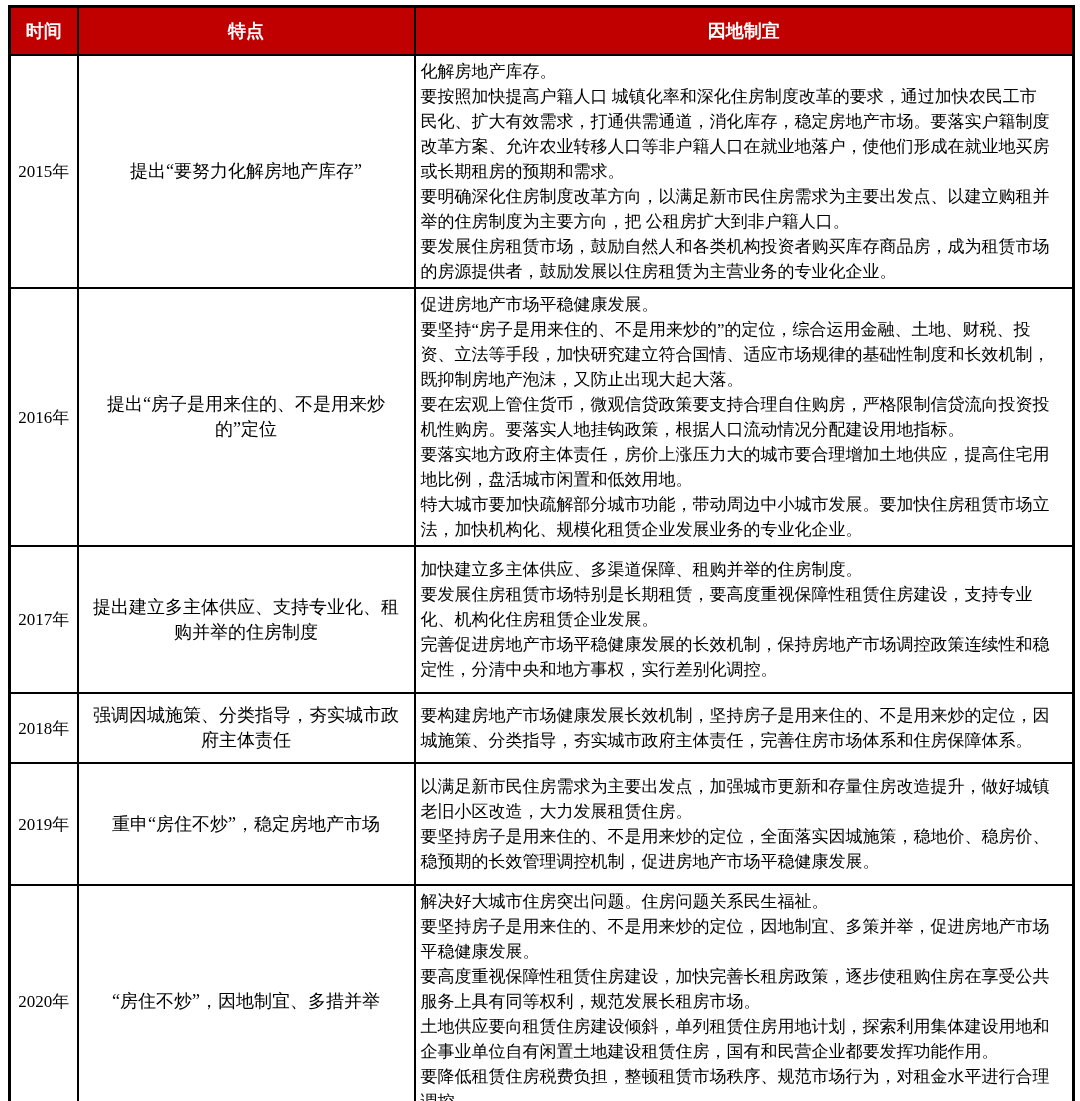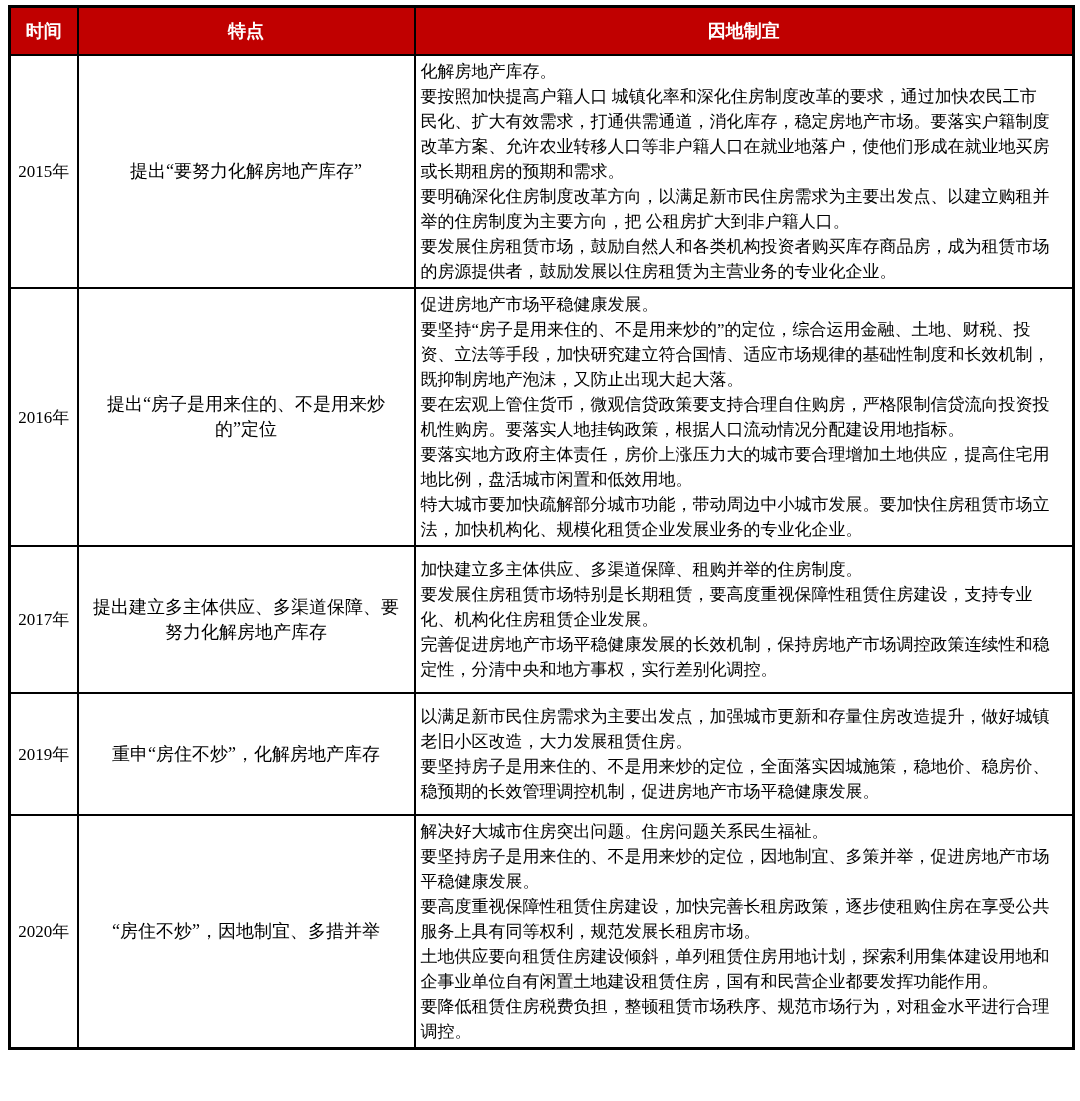--- a/index.html
+++ b/index.html
@@ -99,28 +99,33 @@
       <td class="year">2016年</td>
       <td class="feature">提出“房子是用来住的、不是用来炒的”定位</td>
       <td class="content">促进房地产市场平稳健康发展。
 要坚持“房子是用来住的、不是用来炒的”的定位，综合运用金融、土地、财税、投资、立法等手段，加快研究建立符合国情、适应市场规律的基础性制度和长效机制，既抑制房地产泡沫，又防止出现大起大落。
 要在宏观上管住货币，微观信贷政策要支持合理自住购房，严格限制信贷流向投资投机性购房。要落实人地挂钩政策，根据人口流动情况分配建设用地指标。
 要落实地方政府主体责任，房价上涨压力大的城市要合理增加土地供应，提高住宅用地比例，盘活城市闲置和低效用地。
 特大城市要加快疏解部分城市功能，带动周边中小城市发展。要加快住房租赁市场立法，加快机构化、规模化租赁企业发展业务的专业化企业。</td>
     </tr>
     <tr class="r2017">
       <td class="year">2017年</td>
-      <td class="feature">提出建立多主体供应、多渠道保障、要努力化解房地产库存</td>
+      <td class="feature">提出建立多主体供应、支持专业化、租购并举的住房制度</td>
       <td class="content">加快建立多主体供应、多渠道保障、租购并举的住房制度。
 要发展住房租赁市场特别是长期租赁，要高度重视保障性租赁住房建设，支持专业化、机构化住房租赁企业发展。
 完善促进房地产市场平稳健康发展的长效机制，保持房地产市场调控政策连续性和稳定性，分清中央和地方事权，实行差别化调控。</td>
     </tr>
+    <tr class="r2018">
+      <td class="year">2018年</td>
+      <td class="feature">强调因城施策、分类指导，夯实城市政府主体责任</td>
+      <td class="content">要构建房地产市场健康发展长效机制，坚持房子是用来住的、不是用来炒的定位，因城施策、分类指导，夯实城市政府主体责任，完善住房市场体系和住房保障体系。</td>
+    </tr>
     <tr class="r2019">
       <td class="year">2019年</td>
-      <td class="feature">重申“房住不炒”，化解房地产库存</td>
+      <td class="feature">重申“房住不炒”，稳定房地产市场</td>
       <td class="content">以满足新市民住房需求为主要出发点，加强城市更新和存量住房改造提升，做好城镇老旧小区改造，大力发展租赁住房。
 要坚持房子是用来住的、不是用来炒的定位，全面落实因城施策，稳地价、稳房价、稳预期的长效管理调控机制，促进房地产市场平稳健康发展。</td>
     </tr>
     <tr class="r2020">
       <td class="year">2020年</td>
       <td class="feature">“房住不炒”，因地制宜、多措并举</td>
       <td class="content">解决好大城市住房突出问题。住房问题关系民生福祉。
 要坚持房子是用来住的、不是用来炒的定位，因地制宜、多策并举，促进房地产市场平稳健康发展。
 要高度重视保障性租赁住房建设，加快完善长租房政策，逐步使租购住房在享受公共服务上具有同等权利，规范发展长租房市场。
 土地供应要向租赁住房建设倾斜，单列租赁住房用地计划，探索利用集体建设用地和企事业单位自有闲置土地建设租赁住房，国有和民营企业都要发挥功能作用。

